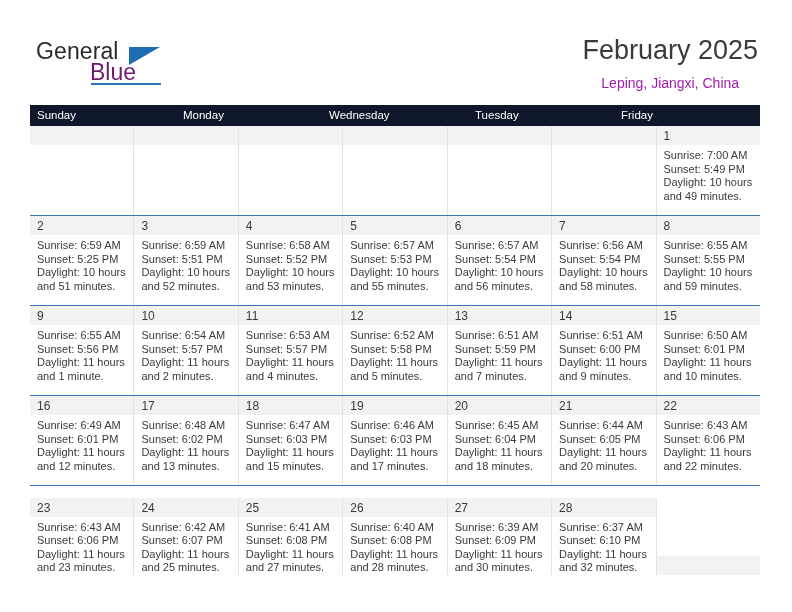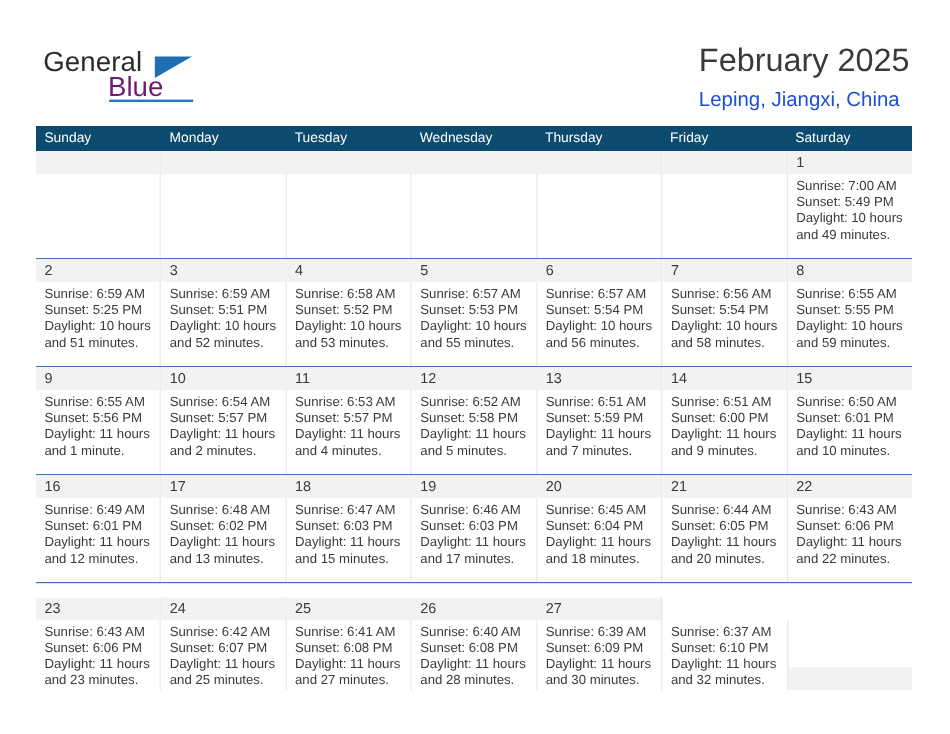--- a/index.html
+++ b/index.html
@@ -72,48 +72,48 @@
     top: 45px;
     width: 70px;
     height: 2px;
     background: #2a74bb;
   }
 
   .title-block {
     position: absolute;
     right: 34px;
     top: 34px;
-    text-align: left;
+    text-align: center;
   }
   .cal-title {
     font-size: 27px;
     color: #3a3a3a;
     line-height: 33px;
     white-space: nowrap;
     font-weight: normal;
   }
   .cal-subtitle {
-    font-size: 17px;
-    color: #1d4ed8;
+    font-size: 14px;
+    color: #a21caf;
     line-height: 20px;
     margin-top: 6px;
     white-space: nowrap;
   }
 
   
   .calendar {
     position: absolute;
     left: 30px;
     top: 105px;
     width: 730px;
   }
 
   .weekdays {
     display: flex;
-    background: #0c4a6e;
+    background: #0f172a;
     height: 21px;
   }
   .weekday {
     flex: 1 1 0;
     color: #ffffff;
     font-size: 11.5px;
     line-height: 21px;
     padding-left: 7px;
     box-sizing: border-box;
     white-space: nowrap;
@@ -184,25 +184,23 @@
       <div class="cal-title">February 2025</div>
       <div class="cal-subtitle">Leping, Jiangxi, China</div>
     </div>
 
   </div>
 
   <div class="calendar">
     <div class="weekdays" id="weekday-row">
         <div class="weekday">Sunday</div>
         <div class="weekday">Monday</div>
+        <div class="weekday">Wednesday</div>
         <div class="weekday">Tuesday</div>
-        <div class="weekday">Wednesday</div>
-        <div class="weekday">Thursday</div>
         <div class="weekday">Friday</div>
-        <div class="weekday">Saturday</div>
       </div>
     <div id="weeks-container">
         <div class="week">
           <div class="day empty">
             <div class="daynum-band"></div>
           </div>
           <div class="day empty">
             <div class="daynum-band"></div>
           </div>
           <div class="day empty">
@@ -462,20 +460,21 @@
           <div class="day">
             <div class="daynum-band"><span class="daynum">27</span></div>
             <div class="detail">
               <div>Sunrise: 6:39 AM</div>
               <div>Sunset: 6:09 PM</div>
               <div>Daylight: 11 hours</div>
               <div>and 30 minutes.</div>
             </div>
           </div>
           <div class="day">
+            <div class="daynum-band"><span class="daynum">28</span></div>
             <div class="detail">
               <div>Sunrise: 6:37 AM</div>
               <div>Sunset: 6:10 PM</div>
               <div>Daylight: 11 hours</div>
               <div>and 32 minutes.</div>
             </div>
           </div>
           <div class="day empty">
             <div class="daynum-band"></div>
           </div>

